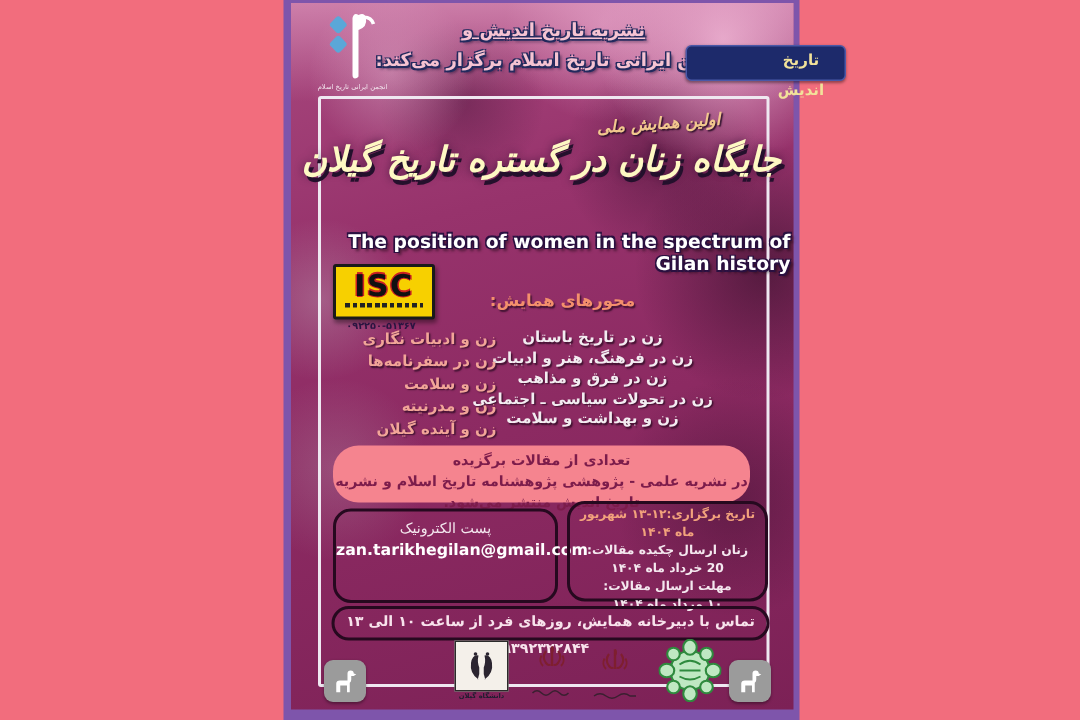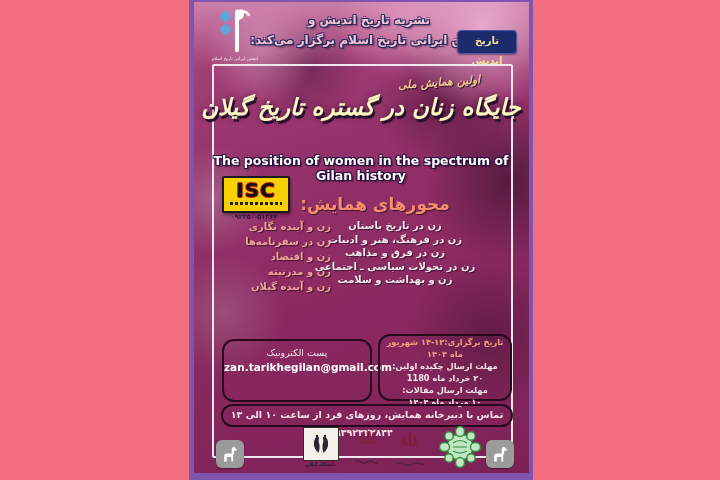--- a/index.html
+++ b/index.html
@@ -29,60 +29,61 @@
   }
   .frame{
     position:absolute;left:23px;top:64px;width:297px;height:390px;
     border:2px solid #efe8f1;border-radius:2px;
   }
   .fa{direction:rtl;unicode-bidi:isolate;}
   .outlined{
     color:#f6c3d2;font-weight:bold;
     text-shadow:-1px -1px 0 #232a5e, 1px -1px 0 #232a5e, -1px 1px 0 #232a5e, 1px 1px 0 #232a5e, 2px 2px 2px rgba(10,10,40,.55);
   }
-  .hdr-l1{position:absolute;left:70px;top:13px;width:220px;text-align:center;font-size:12px;}
+  .hdr-l1{position:absolute;left:70px;top:13px;width:220px;text-align:center;font-size:12px;text-decoration:underline;}
   .hdr-l2{position:absolute;left:30px;top:33px;width:300px;text-align:center;font-size:12px;}
   .assoc-logo{position:absolute;left:22px;top:6px;width:48px;height:62px;text-align:center;}
   .assoc-caption{position:absolute;left:-6px;top:50px;width:60px;font-size:4.5px;color:#f3e6ee;white-space:nowrap;overflow:hidden;}
   .badge{
     position:absolute;left:268px;top:30px;width:58px;height:22px;
     background:#1d2a6b;border:1px solid #4a58a8;border-radius:4px;
     color:#f2e29a;font-size:10px;font-weight:bold;line-height:20px;text-align:center;
     box-shadow:0 1px 2px rgba(0,0,0,.4);
+    padding-left:47px;
   }
   .kicker{
     position:absolute;left:190px;top:76px;width:120px;text-align:center;
     color:#f2c88e;font-size:11px;font-weight:bold;font-style:italic;
     transform:rotate(-4deg);
     text-shadow:1px 1px 1px #2b0f28;
   }
   .main-title{
     position:absolute;left:8px;top:94px;width:328px;text-align:center;white-space:nowrap;
     color:#fef9c3;font-size:23px;font-weight:bold;font-style:italic;
     text-shadow:2px 3px 0 #24102c, 0 0 6px rgba(30,10,40,.6);
   }
   .eng-title{
-    position:absolute;left:6px;top:153px;width:332px;text-align:center;
+    position:absolute;left:6px;top:153px;width:332px;text-align:right;
     color:#ffffff;font-size:12.5px;font-weight:bold;
     text-shadow:-1px -1px 0 #2a1040,1px -1px 0 #2a1040,-1px 1px 0 #2a1040,1px 1px 0 #2a1040,2px 2px 2px rgba(0,0,0,.5);
   }
   .isc-box{
     position:absolute;left:33px;top:176px;width:64px;height:33px;
     background:#f7d000;border:2px solid #1a1a1a;border-radius:2px;text-align:center;
     box-shadow:1px 2px 3px rgba(0,0,0,.4);
   }
   .isc-label{
     font-size:20px;font-weight:bold;color:#111;line-height:24px;letter-spacing:1px;
     text-shadow:-1px 0 0 #cc2222,1px 0 0 #cc2222,0 -1px 0 #cc2222,0 1px 0 #cc2222;
   }
   .isc-subline{height:3px;margin:0 6px;background:repeating-linear-gradient(90deg,#222 0 3px,transparent 3px 5px);}
   .isc-code{position:absolute;left:28px;top:213px;width:74px;text-align:center;font-size:6.5px;color:#2a1440;font-weight:bold;}
   .themes-heading{
     position:absolute;left:96px;top:194px;width:180px;text-align:center;
-    color:#f4906c;font-size:17px;font-weight:bold;text-shadow:1px 1px 1px rgba(30,5,25,.7);
+    color:#f4906c;font-size:11px;font-weight:bold;text-shadow:1px 1px 1px rgba(30,5,25,.7);
   }
   .themes-primary{
     position:absolute;left:95px;top:219px;width:222px;text-align:center;
     color:#f3ecf1;font-size:10px;font-weight:bold;line-height:13.5px;
     text-shadow:1px 1px 1px rgba(30,5,25,.7);
   }
   .themes-secondary{
     position:absolute;left:20px;top:219px;width:122px;text-align:right;
     color:#f2a598;font-size:10px;font-weight:bold;line-height:15px;
     text-shadow:1px 1px 1px rgba(30,5,25,.7);
@@ -156,37 +157,41 @@
 
   <div class="themes-primary fa">
     <div>زن در تاریخ باستان</div>
     <div>زن در فرهنگ، هنر و ادبیات</div>
     <div>زن در فرق و مذاهب</div>
     <div>زن در تحولات سیاسی ـ اجتماعی</div>
     <div>زن و بهداشت و سلامت</div>
   </div>
 
   <div class="themes-secondary fa">
-    <div>زن و آینده نگاری</div>
+    <div>زن و ادبیات نگاری</div>
     <div>زن در سفرنامه‌ها</div>
-    <div>زن و اقتصاد</div>
+    <div>زن و سلامت</div>
     <div>زن و مدرنیته</div>
     <div>زن و آینده گیلان</div>
   </div>
 
+  <div class="notice fa">
+    <div>تعدادی از مقالات برگزیده</div>
+    <div>در نشریه علمی - پژوهشی پژوهشنامه تاریخ اسلام و نشریه تاریخ اندیش منتشر می‌شود.</div>
+  </div>
 
   <div class="box email-box fa">
     <div>پست الکترونیک</div>
     <div class="email-address">zan.tarikhegilan@gmail.com</div>
   </div>
 
   <div class="box dates-box fa">
     <div class="dates-first">تاریخ برگزاری:۱۲-۱۳ شهریور ماه ۱۴۰۴</div>
-    <div>مهلت ارسال چکیده اولین:</div>
-    <div>۲۰ خرداد ماه 1180</div>
+    <div>زنان ارسال چکیده مقالات:</div>
+    <div>20 خرداد ماه ۱۴۰۴</div>
     <div>مهلت ارسال مقالات:</div>
     <div>۱۰ مرداد ماه ۱۴۰۴</div>
   </div>
 
   <div class="contact-pill fa">
     <span>تماس با دبیرخانه همایش، روزهای فرد از ساعت ۱۰ الی ۱۳</span>
     <span class="phone">۰۹۳۹۲۳۲۲۸۴۴</span>
   </div>
 
   <div class="sq-logo llama-left">

